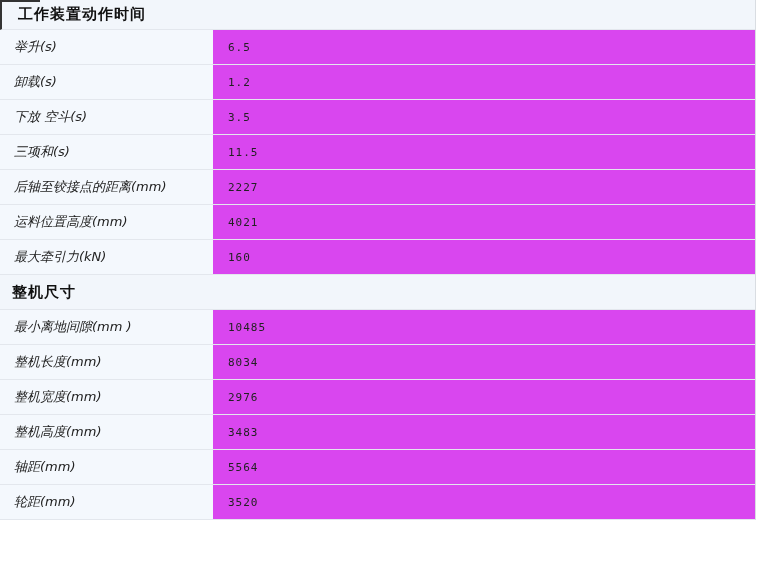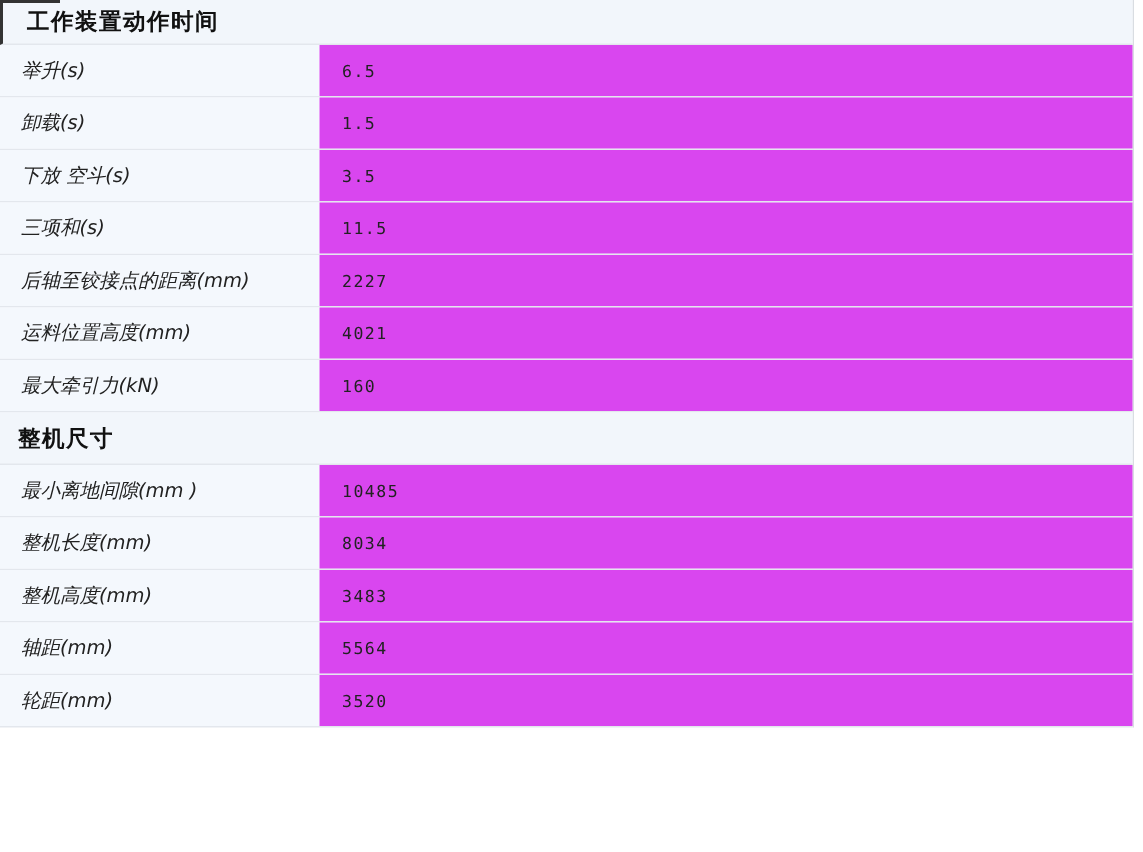--- a/index.html
+++ b/index.html
@@ -82,21 +82,21 @@
       <div class="section-row first">
         <i class="corner-top"></i>
         <span class="section-title">工作装置动作时间</span>
       </div>
       <div class="data-row">
         <div class="cell-label">举升(s)</div>
         <div class="cell-value">6.5</div>
       </div>
       <div class="data-row">
         <div class="cell-label">卸载(s)</div>
-        <div class="cell-value">1.5</div>
+        <div class="cell-value">1.2</div>
       </div>
       <div class="data-row">
         <div class="cell-label">下放 空斗(s)</div>
         <div class="cell-value">3.5</div>
       </div>
       <div class="data-row">
         <div class="cell-label">三项和(s)</div>
         <div class="cell-value">11.5</div>
       </div>
       <div class="data-row">
@@ -116,20 +116,24 @@
       </div>
       <div class="data-row">
         <div class="cell-label">最小离地间隙(mm )</div>
         <div class="cell-value">10485</div>
       </div>
       <div class="data-row">
         <div class="cell-label">整机长度(mm)</div>
         <div class="cell-value">8034</div>
       </div>
       <div class="data-row">
+        <div class="cell-label">整机宽度(mm)</div>
+        <div class="cell-value">2976</div>
+      </div>
+      <div class="data-row">
         <div class="cell-label">整机高度(mm)</div>
         <div class="cell-value">3483</div>
       </div>
       <div class="data-row">
         <div class="cell-label">轴距(mm)</div>
         <div class="cell-value">5564</div>
       </div>
       <div class="data-row">
         <div class="cell-label">轮距(mm)</div>
         <div class="cell-value">3520</div>

